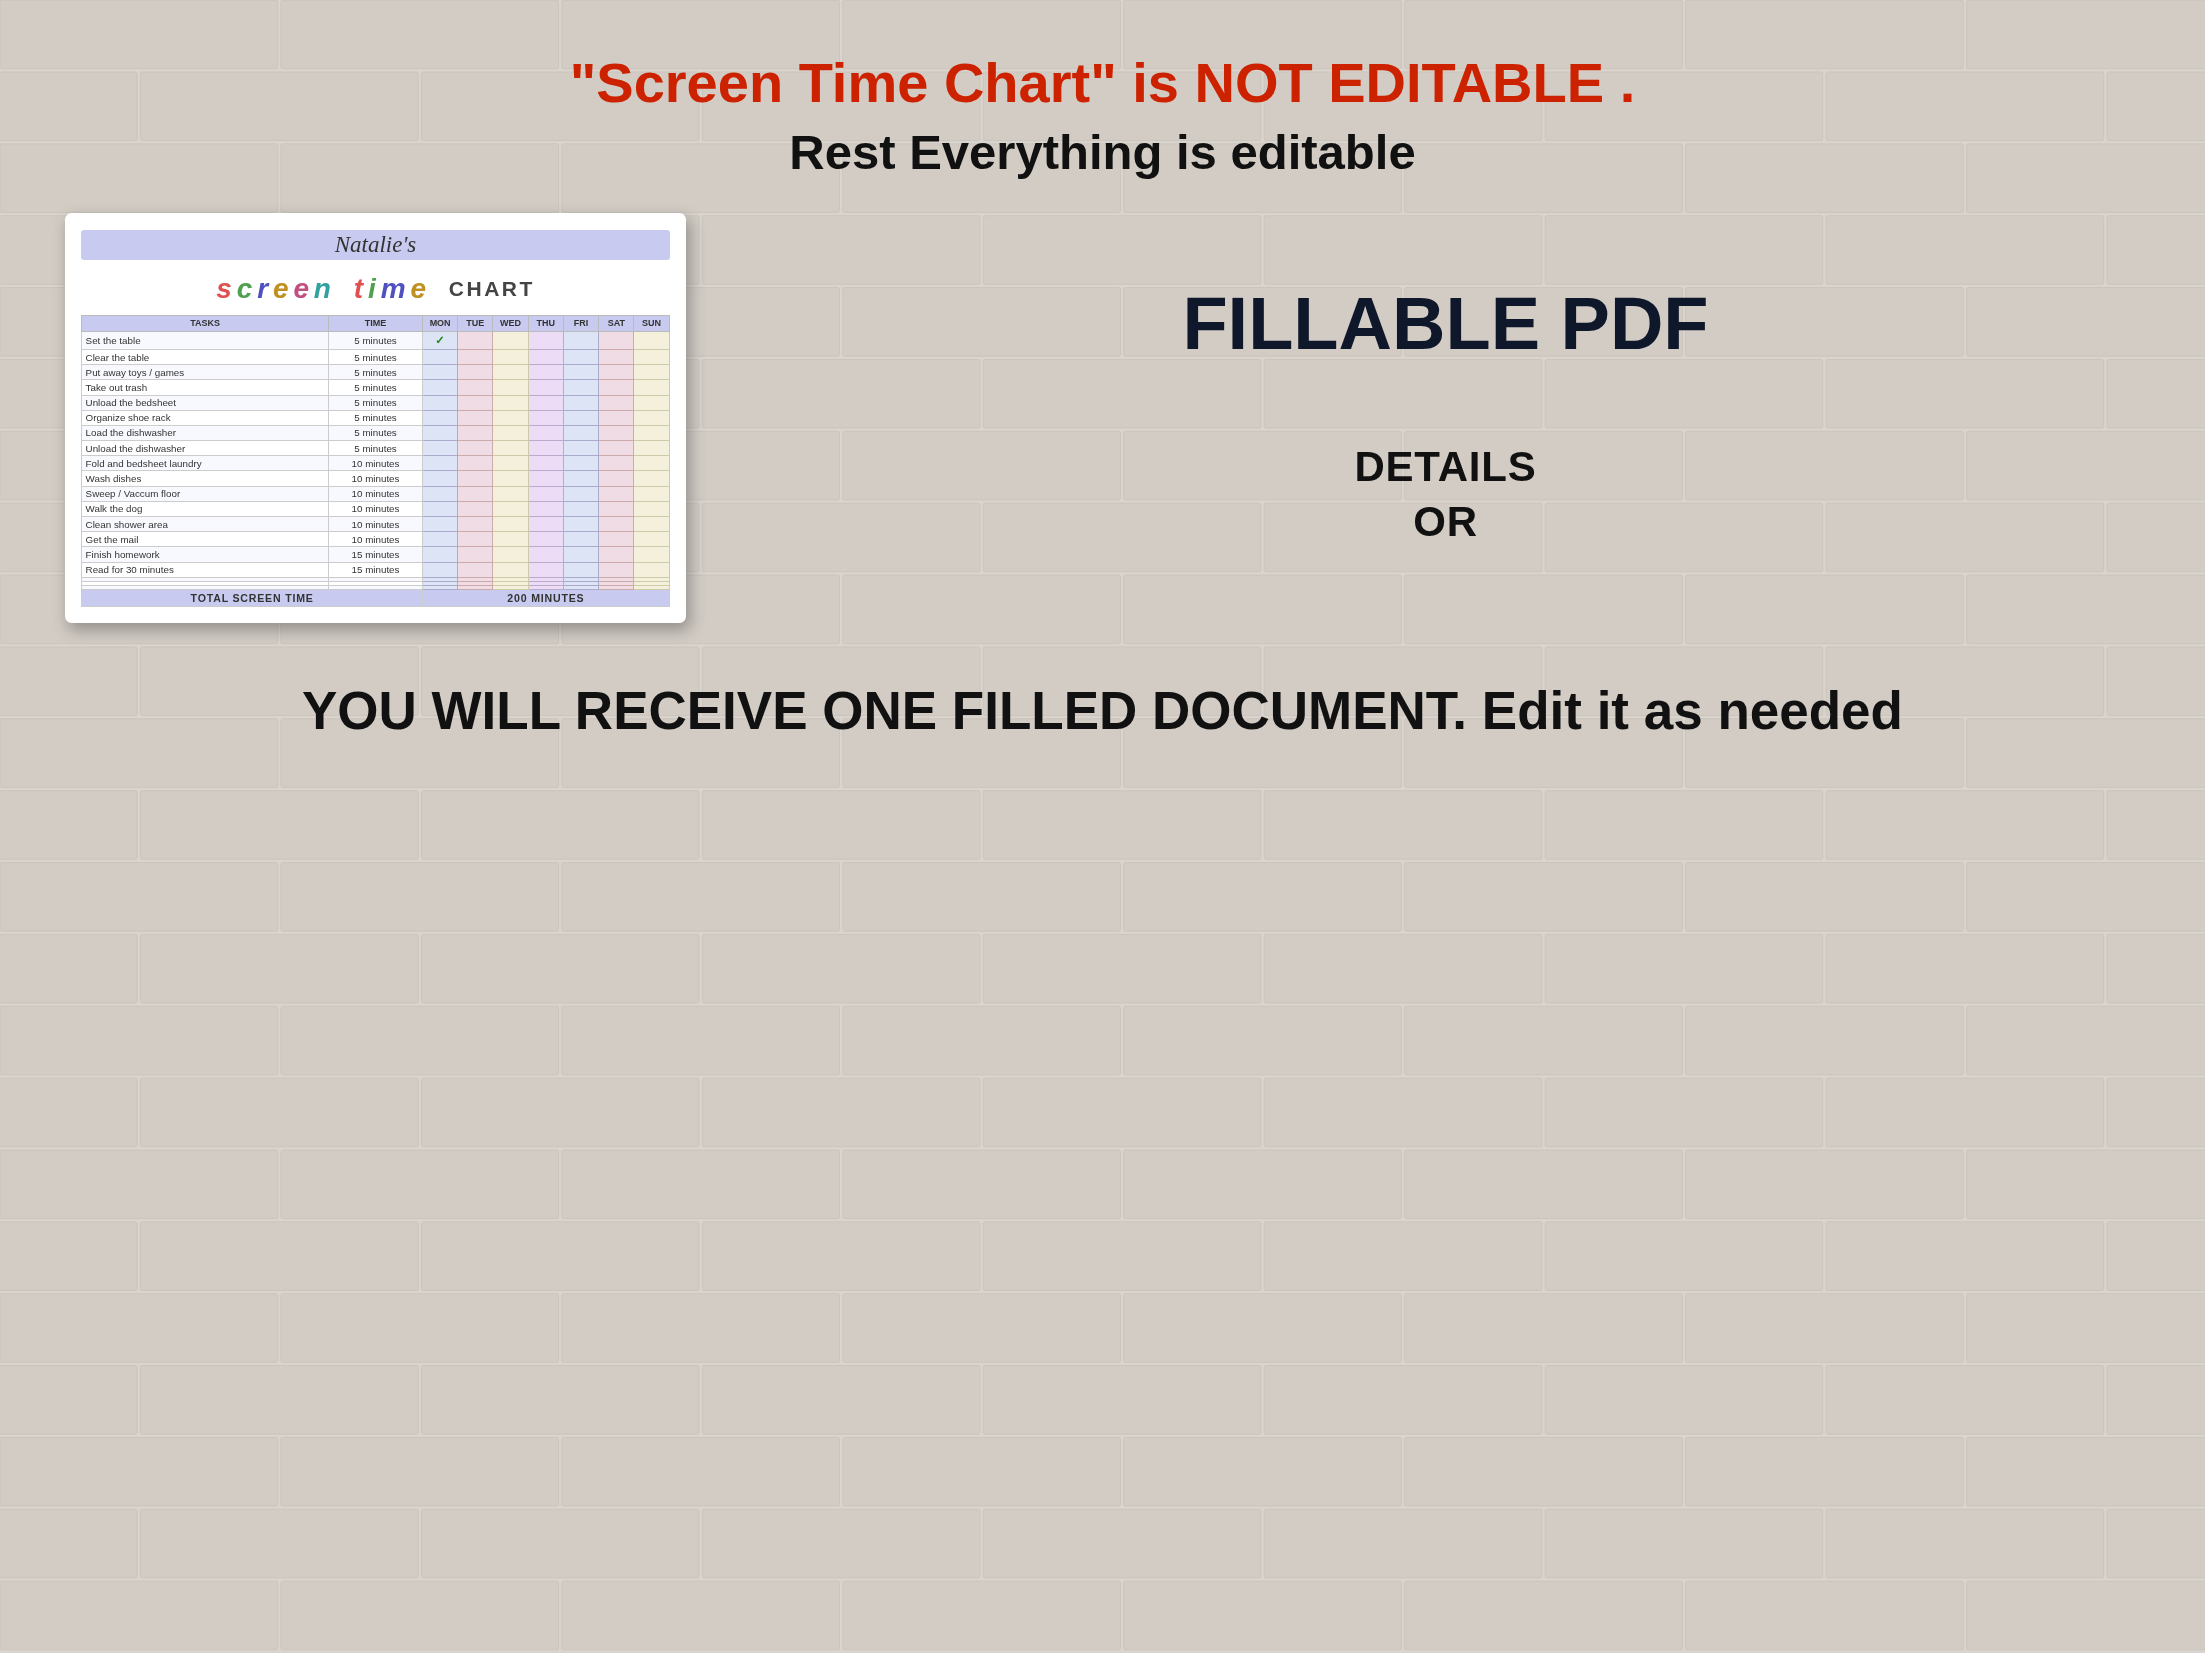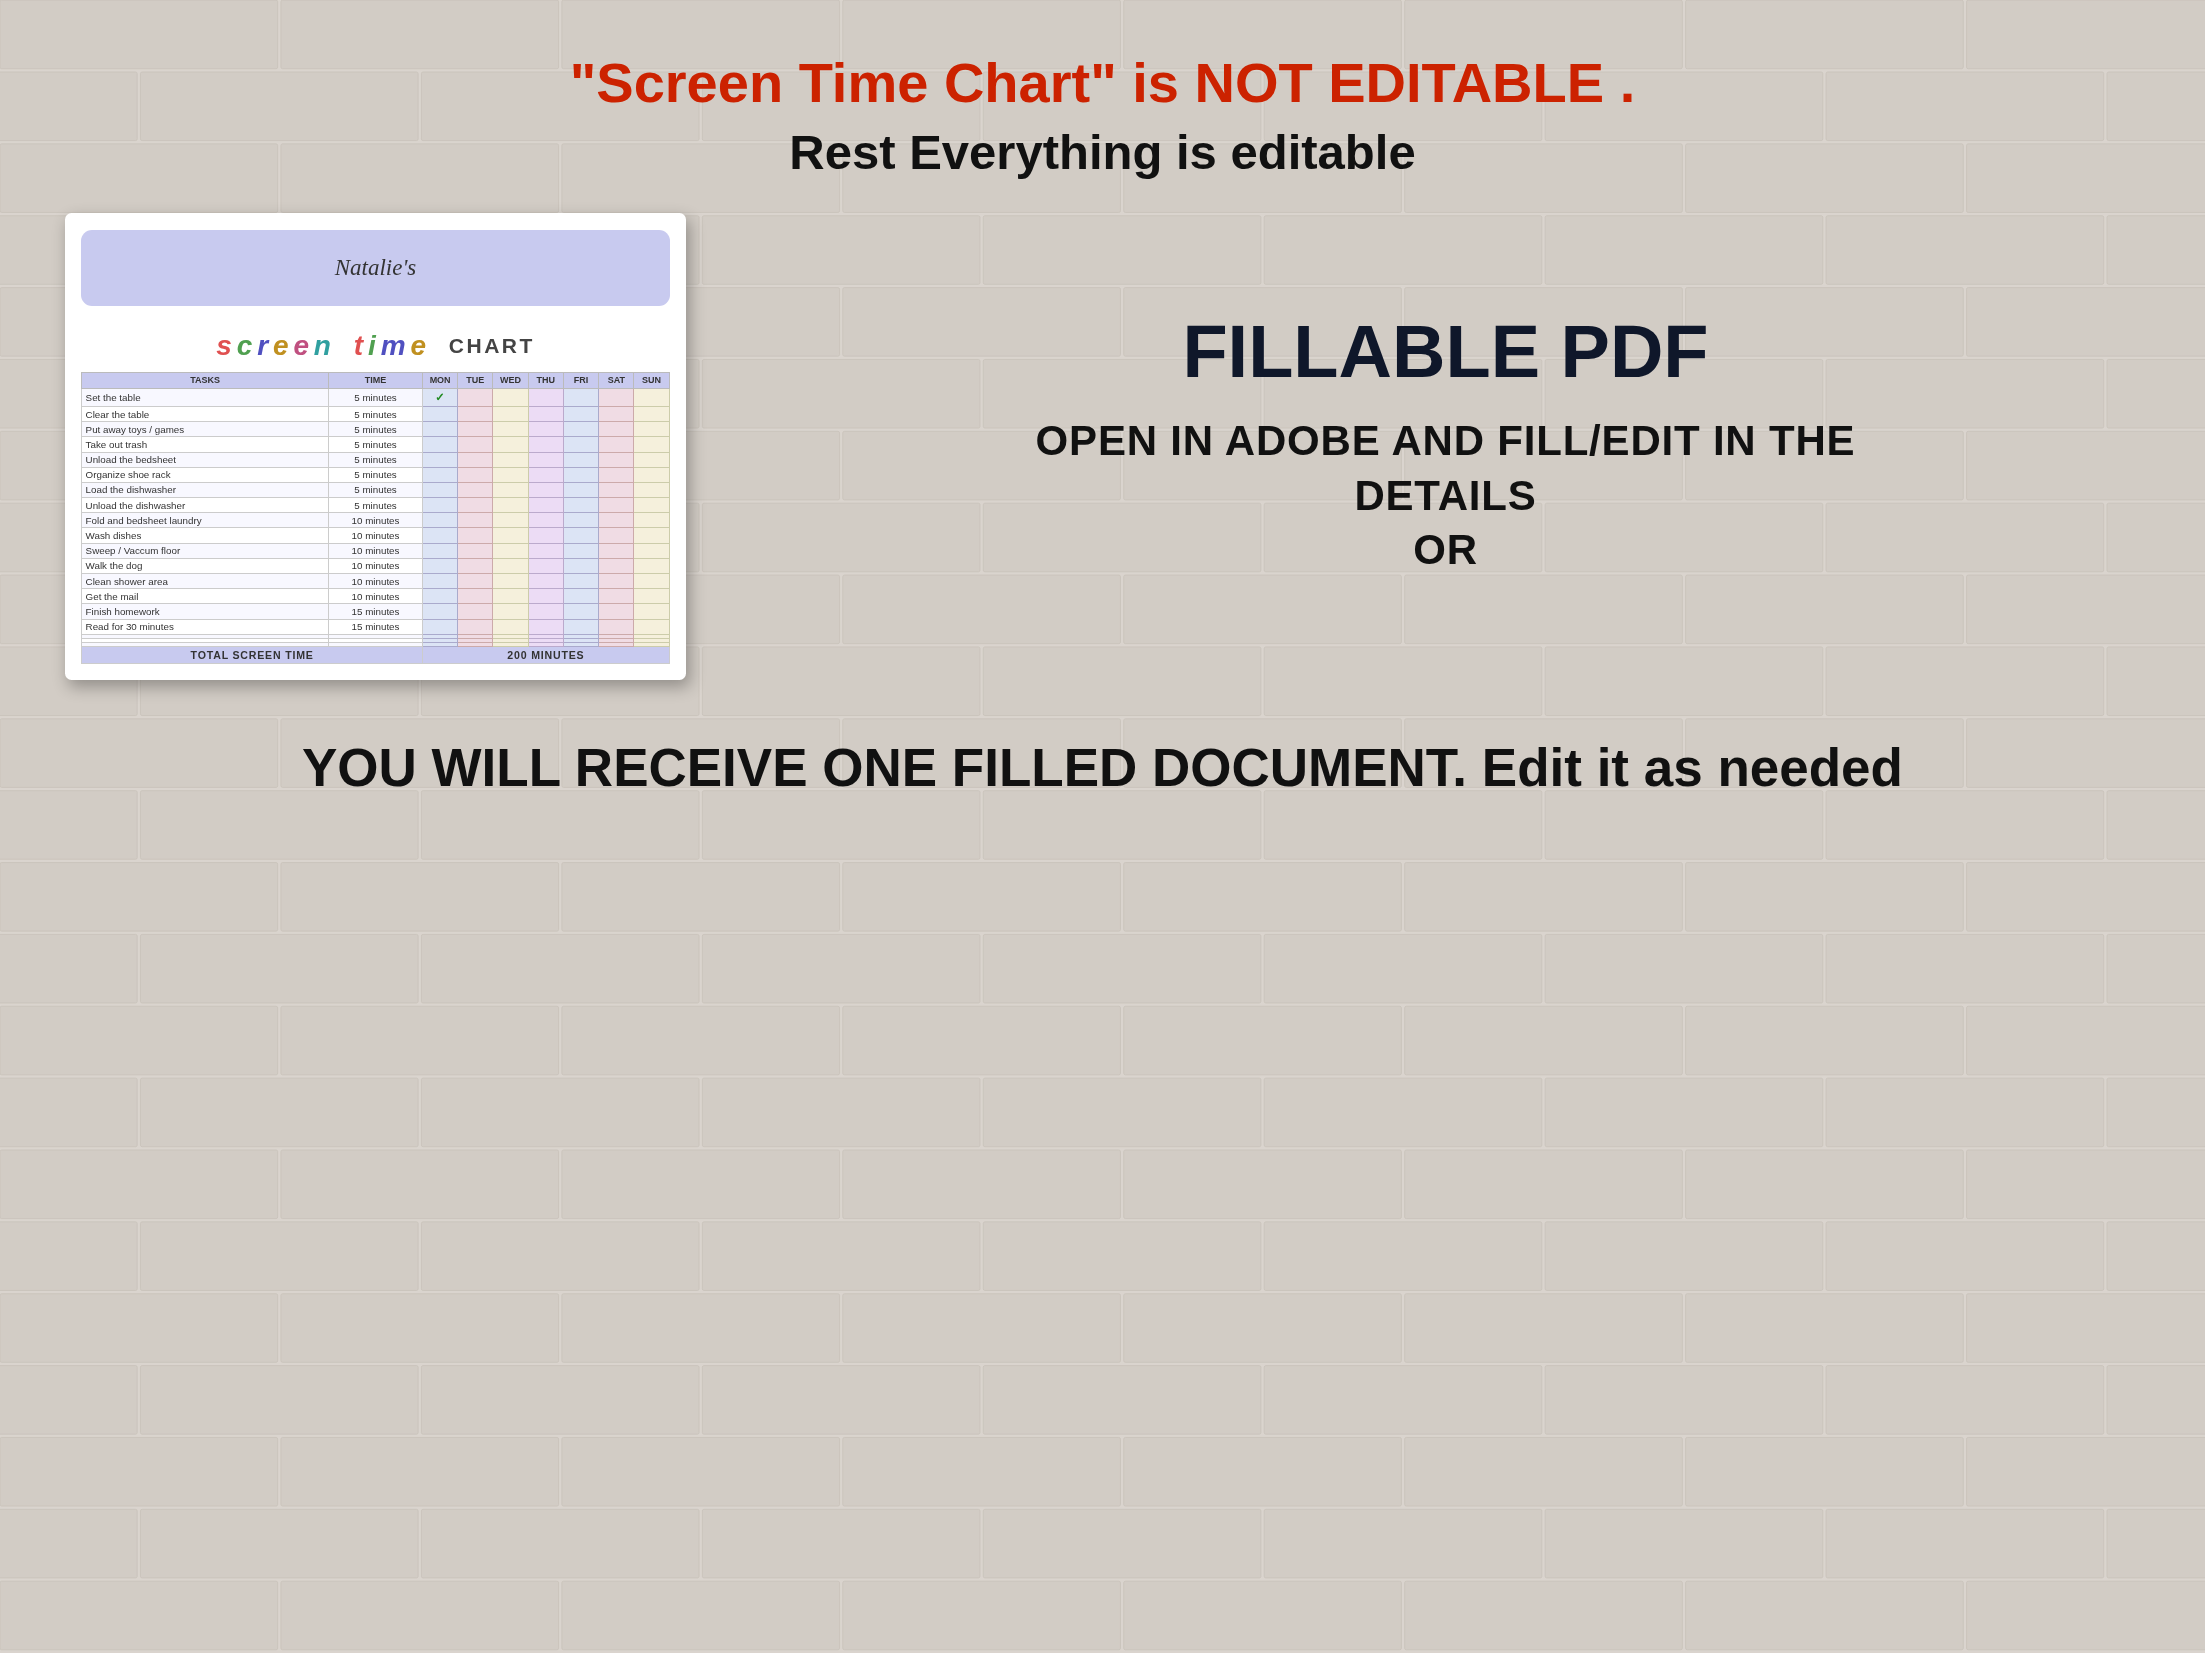--- a/index.html
+++ b/index.html
@@ -102,24 +102,24 @@
       width: 621px;
       background: white;
       border-radius: 6.5px;
       box-shadow: 3.3px 6.5px 16.3px rgba(0,0,0,0.3);
       padding: 16.3px;
       font-family: Arial, sans-serif;
     }
 
     .pdf-header-bar {
       background: #c8caef;
-      border-radius: 11px;
-      text-align: center;
-      padding: 25px 13px;
-      margin-bottom: 21px;
+      border-radius: 3px;
+      text-align: center;
+      padding: 2px 13px;
+      margin-bottom: 10px;
     }
 
     .pdf-name {
       font-family: 'Georgia', serif;
       font-style: italic;
       font-size: 23px;
       color: #333;
     }
 
     .pdf-title-row {
@@ -717,21 +717,21 @@
             <td colspan="2" style="background:#c8caef;font-weight:bold;font-size:10.6px;letter-spacing:0.8px;text-align:center;">TOTAL SCREEN TIME</td>
             <td colspan="7" style="background:#c8caef;font-weight:bold;font-size:10.6px;letter-spacing:0.8px;text-align:center;">200 MINUTES</td>
           </tr>
         </tfoot>
       </table>
     </div>
 
     <div class="right-info">
       <div class="fillable-pdf-label">FILLABLE PDF</div>
       <div class="right-desc">
-        <span>OPEN IN ADOBE AND FILL/EDIT IN THE</span><br>
+        <br>
         <span>DETAILS</span><br>
         <span>OR</span><br>
       </div>
     </div>
   </div>
 
   <div class="bottom-section">
     <div class="bottom-line-2">YOU WILL RECEIVE ONE FILLED DOCUMENT. Edit it as needed</div>
   </div>
 </div>

